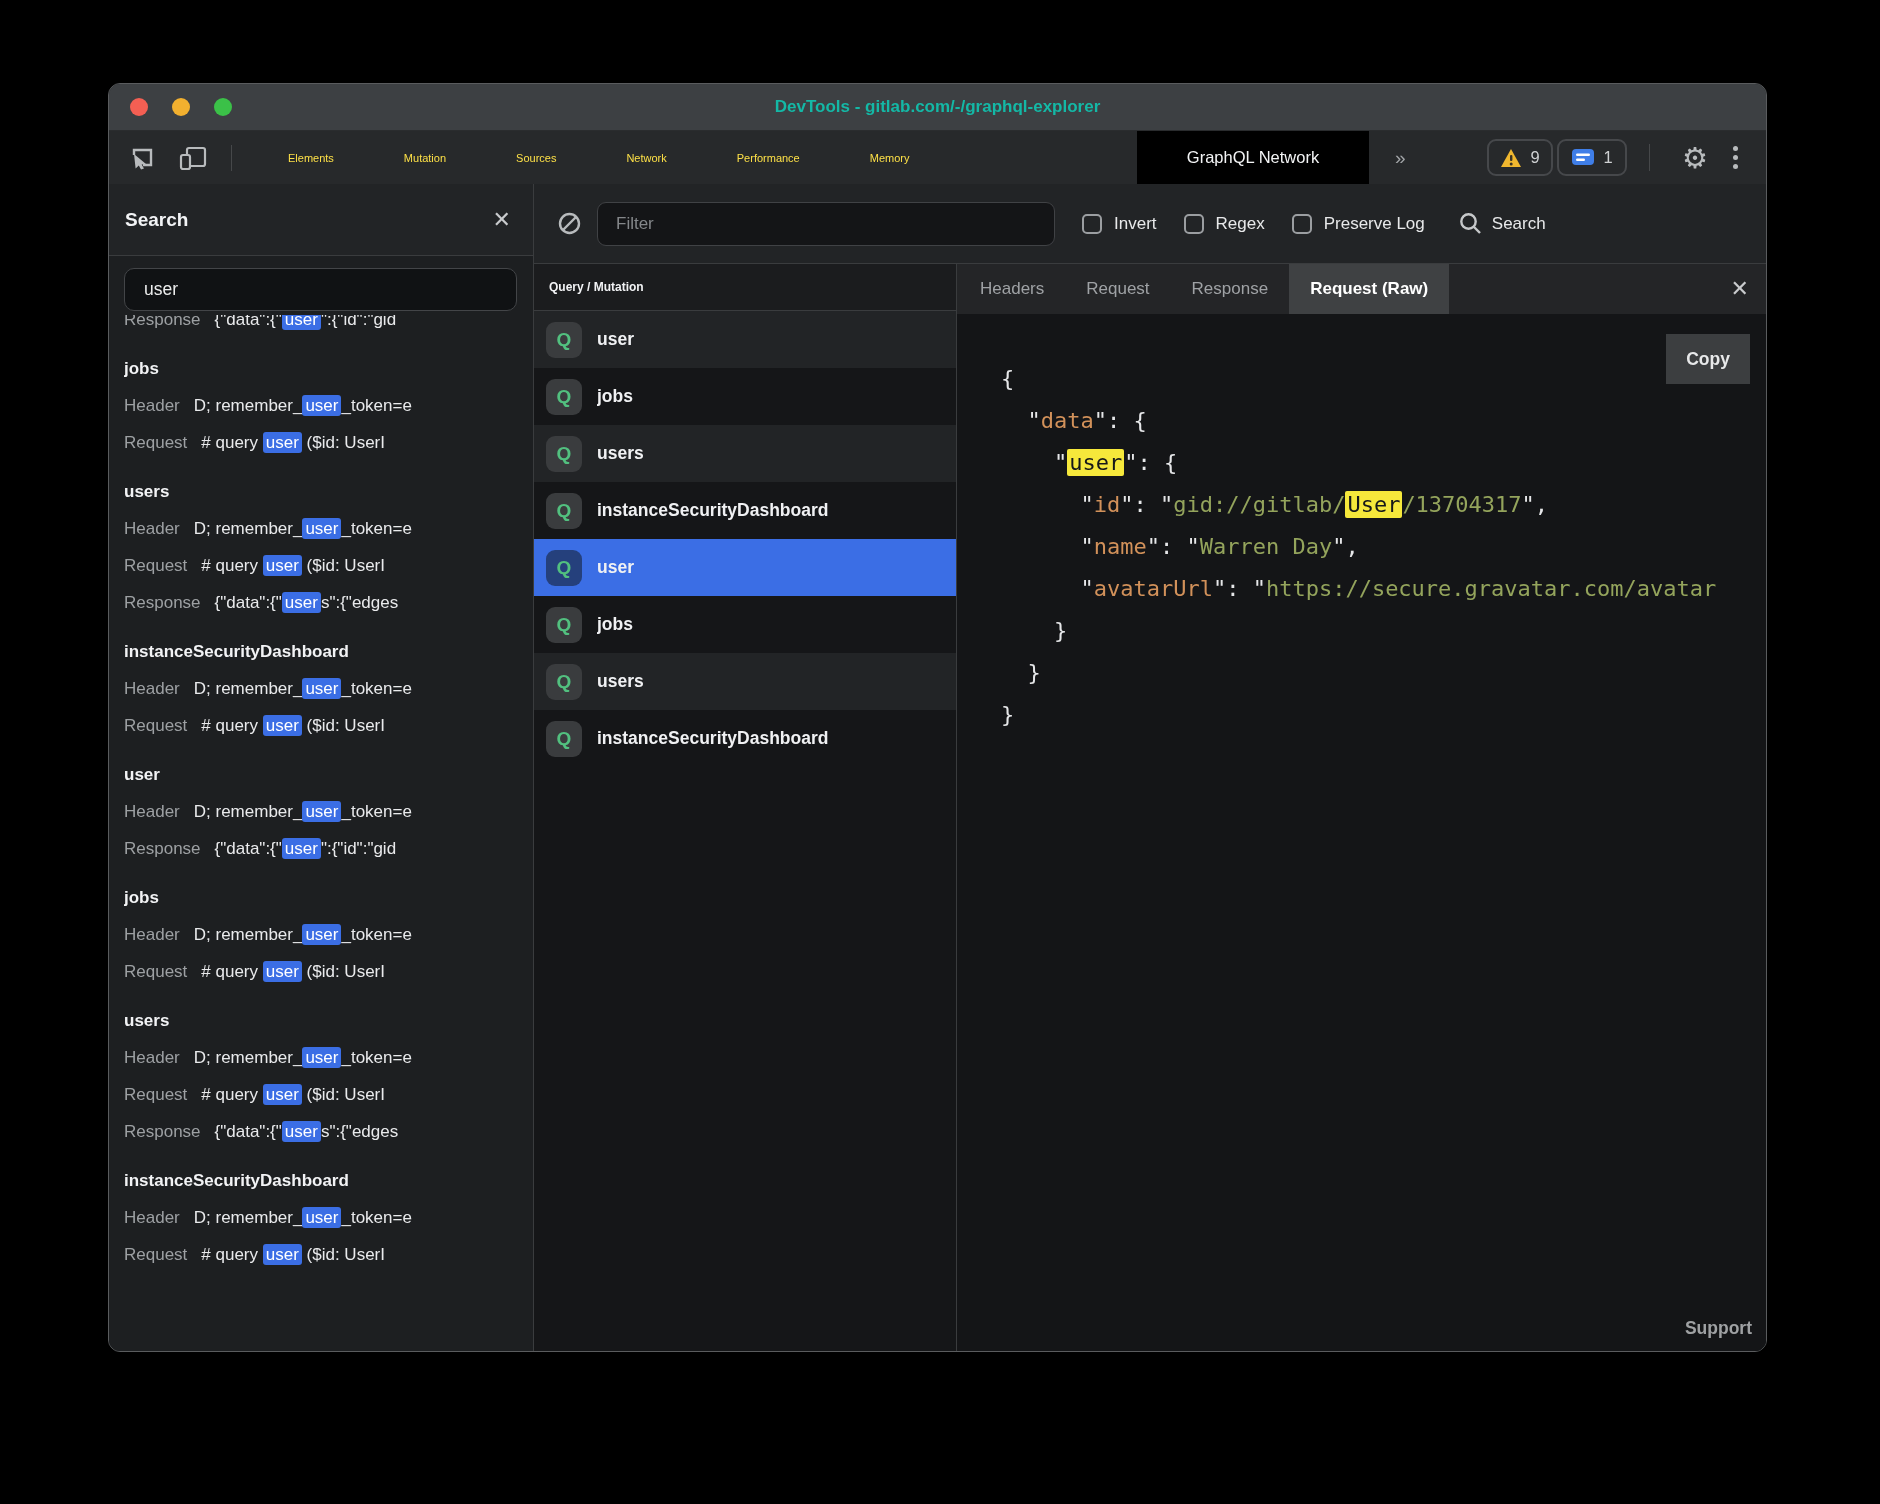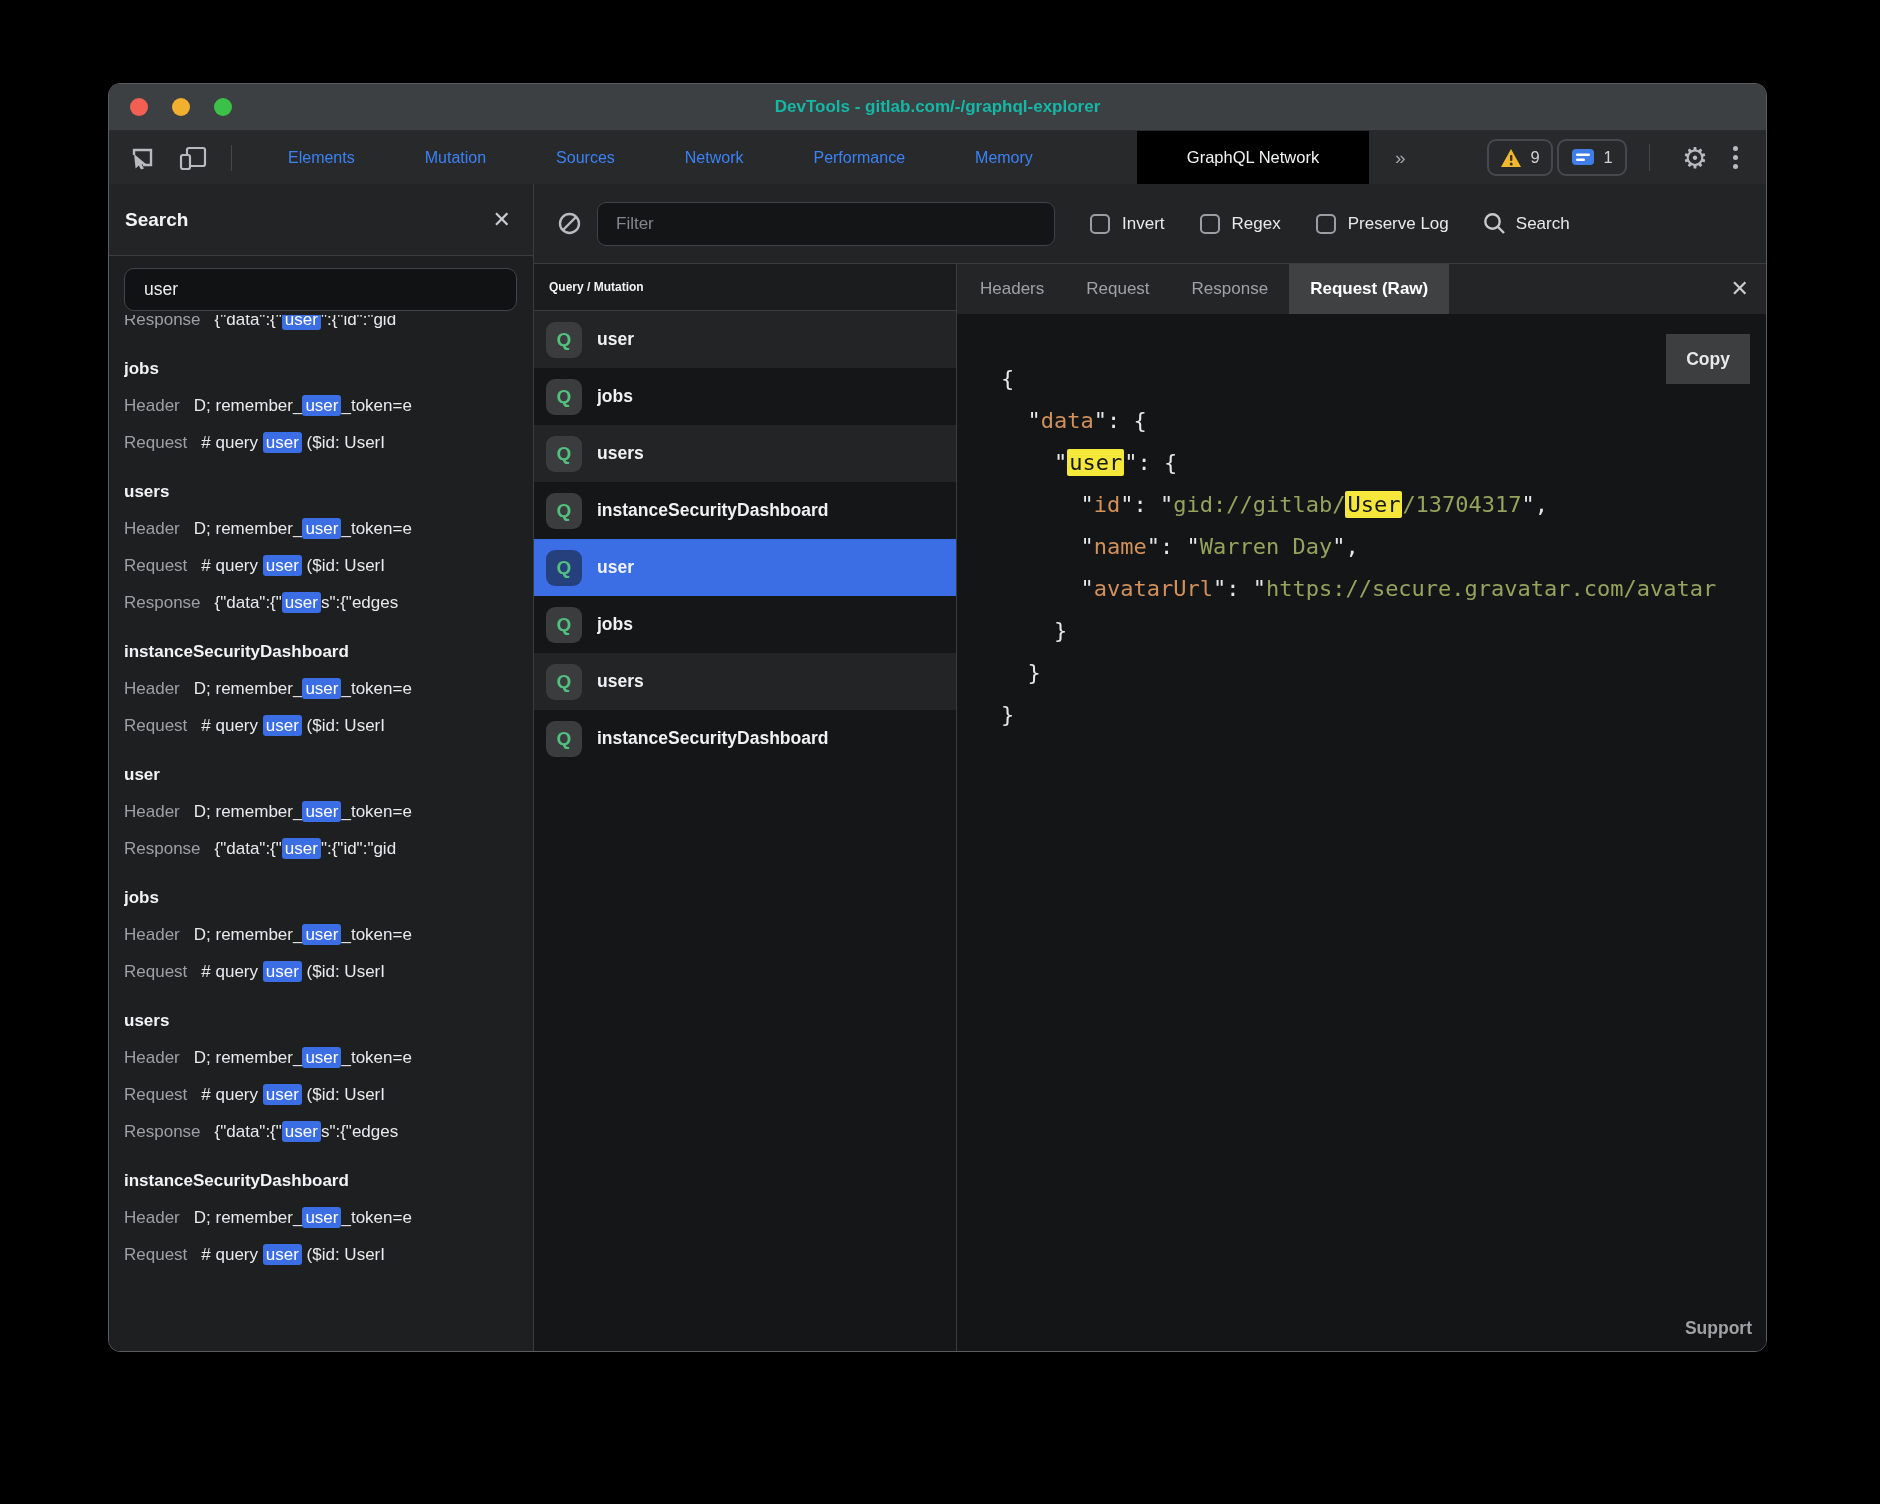--- a/index.html
+++ b/index.html
@@ -15,21 +15,21 @@
             display:flex;align-items:center;padding-left:21px}
   .light{width:18px;height:18px;border-radius:50%;margin-right:24px}
   .red{background:#f45f53}.yellow{background:#f2b02f}.green{background:#3bc148}
   #win-title{position:absolute;left:0;right:0;text-align:center;color:#14b8a6;font-size:17px;font-weight:700}
   
   #tabbar{position:relative;height:53px;background:#27292b;display:flex;align-items:center;padding-left:20px}
   .tb-icon{width:28px;height:28px;display:flex;align-items:center;justify-content:center}
   #device-icon{margin-left:22px}
   .tb-sep{width:1px;height:26px;background:#46484a;margin-left:24px}
   #tab-labels{display:flex;margin-left:56px;gap:70px}
-  .tb-tab{color:#3b82f6;font-size:16px;white-space:nowrap}
+  .tb-tab{color:#fde047;font-size:11px;white-space:nowrap}
   #tab-active{position:absolute;left:1028px;top:0;width:232px;height:53px;background:#000;color:#f3f4f5;
               font-size:16.5px;font-weight:500;display:flex;align-items:center;justify-content:center}
   #tab-more{position:absolute;left:1286px;top:0;height:53px;display:flex;align-items:center;color:#a2a5a8;font-size:19px}
   .badge{position:absolute;top:8px;height:37px;border:2px solid #46484b;border-radius:9px;
          display:flex;align-items:center;justify-content:center;gap:8px;color:#cfd1d3;font-size:16.5px}
   #warn-badge{right:213px;width:66px}
   #msg-badge{right:139px;width:70px}
   .tb-sep2{position:absolute;right:116px;top:13px;width:1px;height:27px;background:#46484a}
   #gear-icon{position:absolute;right:58px;top:0;height:53px;display:flex;align-items:center;color:#b8bbbd;font-size:29px}
   #dots-icon{position:absolute;right:22px;top:9px;display:flex;flex-direction:column;gap:4px;padding:6px}
@@ -64,21 +64,21 @@
            font-weight:700;font-size:19px;display:flex;align-items:center;justify-content:center;margin-right:15px}
   .q-row.sel .q-badge{background:rgba(15,17,19,.5)}
   .q-label{color:#f0f1f3;font-size:17.5px;font-weight:600;white-space:nowrap;overflow:hidden}
   
   #filter-band{position:absolute;left:425px;right:0;top:0;height:80px;background:#222426;
                border-bottom:1px solid #3a3c3e;display:flex;align-items:center;padding-left:24px}
   #filter-input{margin-left:16px;width:458px;height:44px;background:#141517;border:1.5px solid #404245;
                 border-radius:9px;color:#e8e9ea;font-size:17px;padding-left:18px;outline:none;
                 font-family:"Liberation Sans",sans-serif}
   #filter-input::placeholder{color:#84878a}
-  .chk{display:flex;align-items:center;gap:12px;margin-left:35px}
+  .chk{display:flex;align-items:center;gap:12px;margin-left:27px}
   .chk-box{width:20px;height:20px;border:2px solid #9b9ea1;border-radius:5px}
   .chk-label{color:#e8e9ea;font-size:17px;font-weight:500;white-space:nowrap}
   #net-search{display:flex;align-items:center;gap:10px;margin-left:34px}
   #net-search span{color:#e8e9ea;font-size:17px;font-weight:500}
   
   #detail-panel{position:absolute;left:848px;right:0;top:80px;bottom:0;background:#141517}
   #detail-tabs{position:relative;height:50px;background:#242527;display:flex;padding-left:2px}
   .d-tab{height:50px;display:flex;align-items:center;padding:0 21px;color:#9fa2a5;font-size:17px;font-weight:500;white-space:nowrap}
   .d-tab.active{background:#3f4143;color:#fff;font-weight:700}
   #detail-close{position:absolute;right:17px;top:0;height:50px;display:flex;align-items:center}

